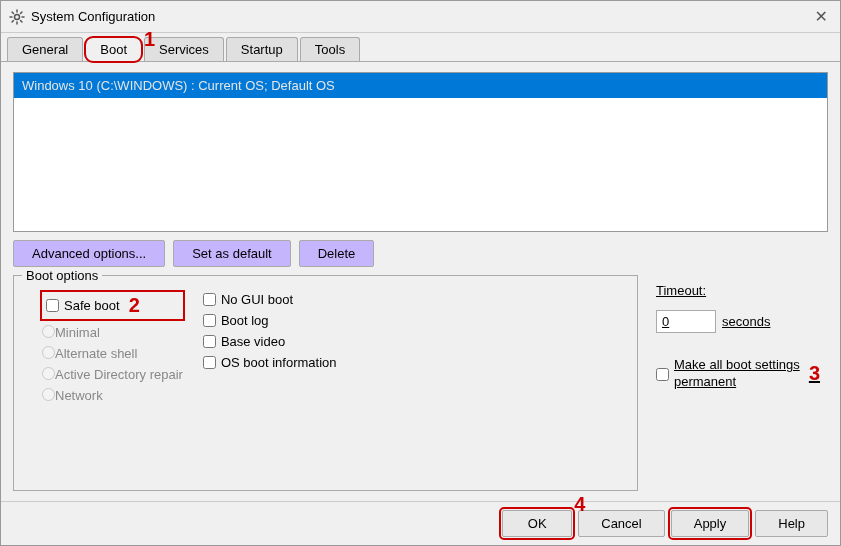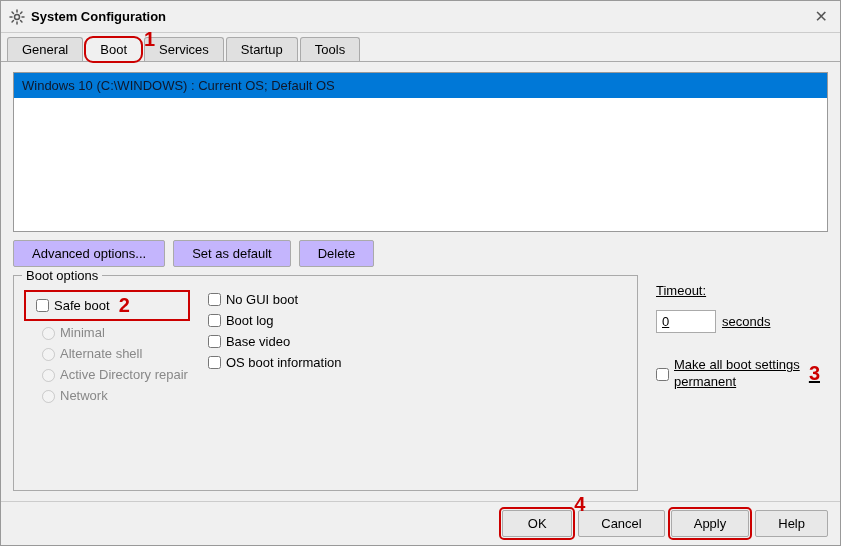--- a/index.html
+++ b/index.html
@@ -26,21 +26,20 @@
       border-bottom: 1px solid #ccc;
       padding: 6px 8px;
       display: flex;
       align-items: center;
       justify-content: space-between;
     }
     .title-bar-left {
       display: flex;
       align-items: center;
       gap: 6px;
-      font-weight: bold;
     }
     .title-bar-icon {
       width: 16px;
       height: 16px;
     }
     .title-bar-title {
       font-size: 13px;
       color: #000;
     }
     .title-bar-close {
@@ -87,21 +86,21 @@
 
     .boot-list {
       border: 1px solid #999;
       height: 160px;
       background: #fff;
       overflow-y: auto;
     }
     .boot-list-item {
       padding: 5px 8px;
       background: #0078d7;
-      color: #0f172a;
+      color: #e5e5e5;
       font-size: 13px;
     }
 
     .btn-row {
       display: flex;
       gap: 8px;
     }
     .btn {
       padding: 5px 18px;
       border: 1px solid #aaa;
@@ -157,38 +156,38 @@
       gap: 5px;
       font-size: 13px;
     }
     .checkbox-row input[type=checkbox] {
       width: 13px;
       height: 13px;
       cursor: pointer;
     }
     .radio-row {
       display: flex;
-      align-items: flex-end;
-      gap: 5px;
+      align-items: flex-start;
       font-size: 13px;
       color: #888;
       padding-left: 16px;
     }
     .radio-row input[type=radio] {
       width: 13px;
       height: 13px;
     }
 
     .safe-boot-row {
       display: flex;
       align-items: center;
       gap: 5px;
       font-size: 13px;
       outline: 2px solid #cc0000;
-      padding: 2px 10px;
+      padding: 2px 4px;
+      margin-left: 16px;
     }
 
     .timeout-box {
       width: 180px;
       display: flex;
       flex-direction: column;
       gap: 8px;
       padding: 8px;
       text-decoration: underline;
     }

